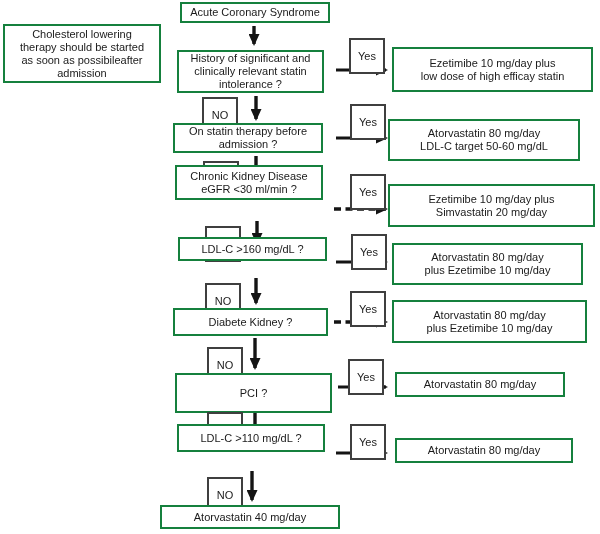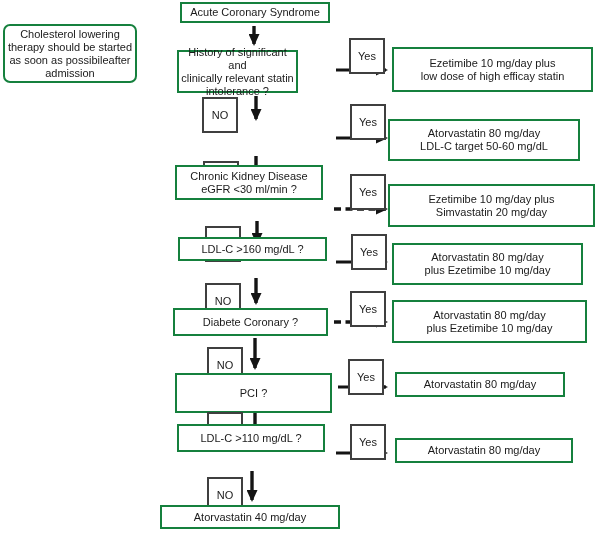--- a/index.html
+++ b/index.html
@@ -67,54 +67,56 @@
 
     <line x1="336" y1="70" x2="386" y2="70" stroke="#141414" stroke-width="3.2" marker-end="url(#ah)"></line>
     <line x1="336" y1="138" x2="386" y2="138" stroke="#141414" stroke-width="3.2" marker-end="url(#ah)"></line>
     <line x1="334" y1="209" x2="386" y2="209" stroke="#141414" stroke-width="3.5" stroke-dasharray="7 4.5" marker-end="url(#ah)"></line>
     <line x1="336" y1="262" x2="386" y2="262" stroke="#141414" stroke-width="3.2" marker-end="url(#ah)"></line>
     <line x1="334" y1="322" x2="386" y2="322" stroke="#141414" stroke-width="3.5" stroke-dasharray="7 4.5" marker-end="url(#ah)"></line>
     <line x1="338" y1="387" x2="386" y2="387" stroke="#141414" stroke-width="3.2" marker-end="url(#ah)"></line>
     <line x1="336" y1="453" x2="386" y2="453" stroke="#141414" stroke-width="3.2" marker-end="url(#ah)"></line>
   </svg>
 
-  <div class="box" style="left:3px;top:24px;width:134px;height:59px;border-radius:7px;">Cholesterol lowering
+  <div class="box" style="left:3px;top:24px;width:158px;height:59px;">Cholesterol lowering
 therapy should be started
 as soon as possibileafter
 admission</div>
 
   <div class="box" style="left:180px;top:2px;width:150px;height:21px;">Acute Coronary Syndrome</div>
 
-  <div class="box" style="left:177px;top:50px;width:121px;height:43px;">History of significant and
+  <div class="box" style="left:177px;top:50px;width:147px;height:43px;">History of significant and
 clinically relevant statin
 intolerance ?</div>
   <div class="tag" style="left:349px;top:38px;width:34px;height:15px;">Yes</div>
   <div class="tag" style="left:202px;top:97px;width:31px;height:16px;">NO</div>
   <div class="box" style="left:392px;top:47px;width:201px;height:45px;">Ezetimibe 10 mg/day plus
 low dose of high efficay statin</div>
 
+  <div class="box" style="left:173px;top:123px;width:150px;height:30px;">On statin therapy before
+admission ?</div>
   <div class="tag" style="left:350px;top:104px;width:34px;height:15px;">Yes</div>
   <div class="tag" style="left:203px;top:161px;width:31px;height:16px;">NO</div>
   <div class="box" style="left:388px;top:119px;width:192px;height:42px;">Atorvastatin 80 mg/day
 LDL-C target 50-60 mg/dL</div>
 
   <div class="box" style="left:175px;top:165px;width:148px;height:35px;">Chronic Kidney Disease
 eGFR &lt;30 ml/min ?</div>
   <div class="tag" style="left:350px;top:174px;width:34px;height:15px;">Yes</div>
   <div class="tag" style="left:205px;top:226px;width:31px;height:16px;">NO</div>
   <div class="box" style="left:388px;top:184px;width:207px;height:43px;">Ezetimibe 10 mg/day plus
 Simvastatin 20 mg/day</div>
 
   <div class="box" style="left:178px;top:237px;width:149px;height:24px;">LDL-C &gt;160 mg/dL ?</div>
   <div class="tag" style="left:351px;top:234px;width:34px;height:15px;">Yes</div>
   <div class="tag" style="left:205px;top:283px;width:31px;height:16px;">NO</div>
   <div class="box" style="left:392px;top:243px;width:191px;height:42px;">Atorvastatin 80 mg/day
 plus Ezetimibe 10 mg/day</div>
 
-  <div class="box" style="left:173px;top:308px;width:155px;height:28px;">Diabete Coronary ?</div>
+  <div class="box" style="left:173px;top:308px;width:155px;height:28px;">Diabete Kidney ?</div>
   <div class="tag" style="left:350px;top:291px;width:34px;height:15px;">Yes</div>
   <div class="tag" style="left:207px;top:347px;width:31px;height:16px;">NO</div>
   <div class="box" style="left:392px;top:300px;width:195px;height:43px;">Atorvastatin 80 mg/day
 plus Ezetimibe 10 mg/day</div>
 
   <div class="box" style="left:175px;top:373px;width:157px;height:40px;">PCI ?</div>
   <div class="tag" style="left:348px;top:359px;width:34px;height:15px;">Yes</div>
   <div class="tag" style="left:207px;top:412px;width:31px;height:16px;">NO</div>
   <div class="box" style="left:395px;top:372px;width:170px;height:25px;">Atorvastatin 80 mg/day</div>
 

